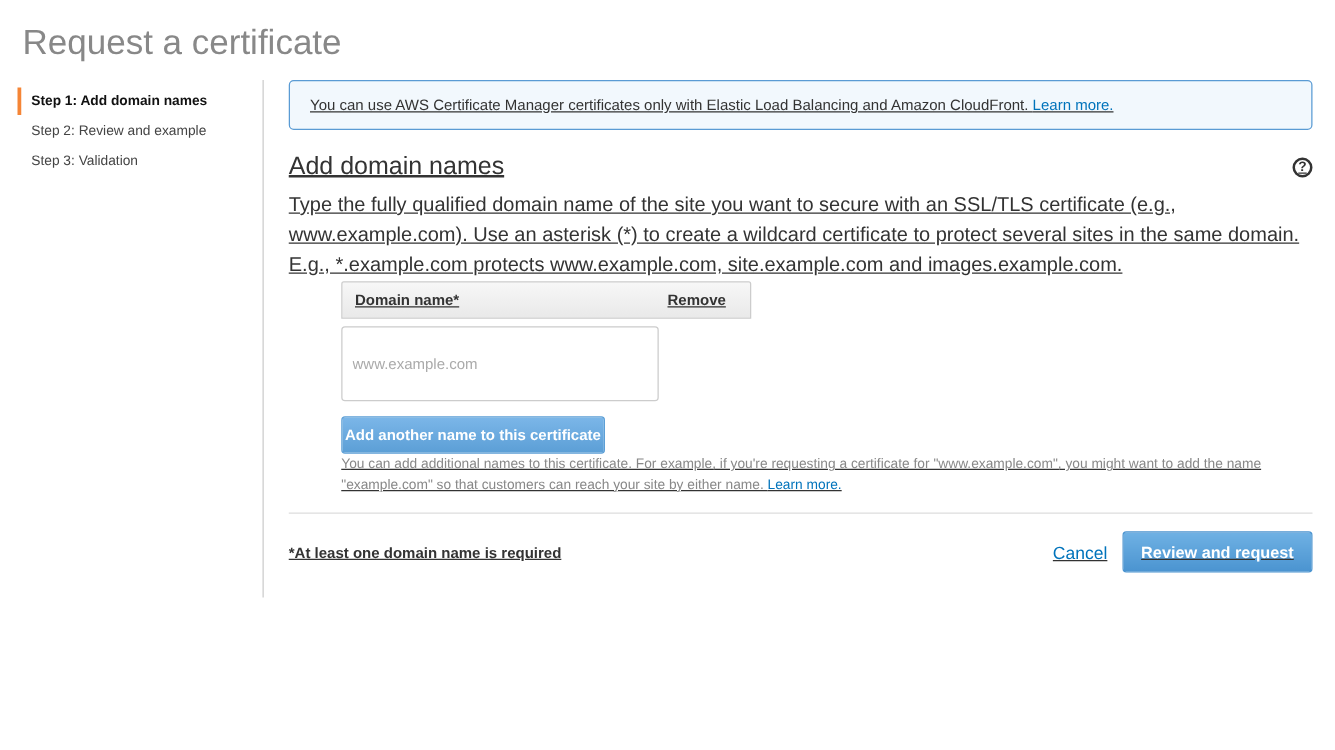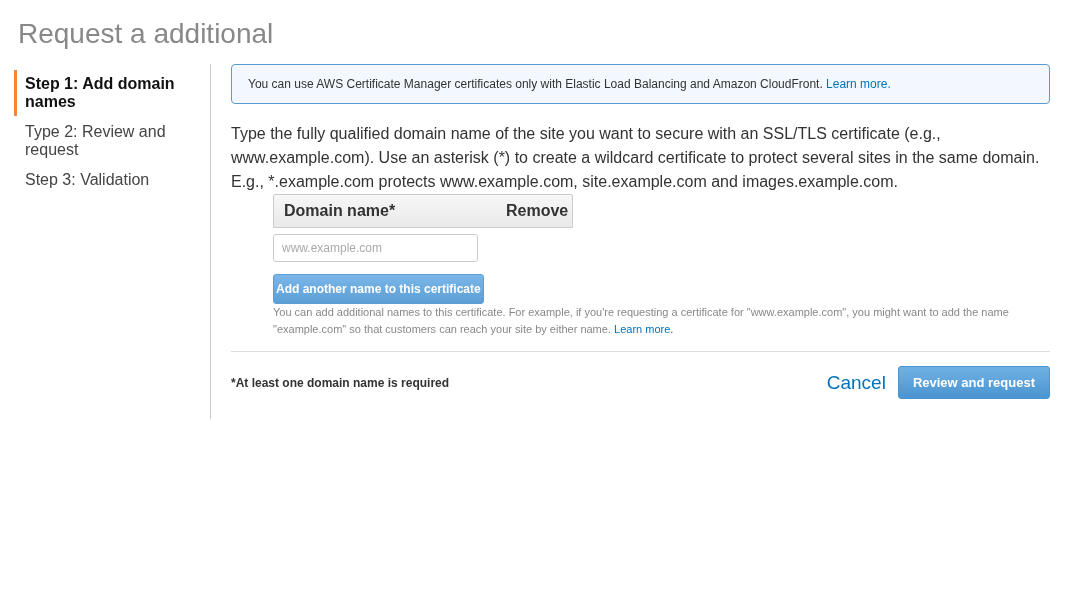--- a/index.html
+++ b/index.html
@@ -24,38 +24,39 @@
     }
     .layout {
       display: flex;
     }
     .sidebar {
       width: 196px;
       flex: 0 0 196px;
       padding-top: 6px;
     }
     .step-item {
-      font-size: 16px;
+      font-size: 11px;
       color: #444;
       padding: 5px 0 5px 8px;
       margin-bottom: 2px;
       border-left: 3px solid transparent;
       cursor: default;
     }
     .step-item.active {
       font-weight: 700;
       color: #111;
       border-left: 3px solid #f58536;
     }
     .main {
       flex: 1;
       border-left: 1px solid #ccc;
       padding-left: 20px;
       padding-right: 4px;
       padding-bottom: 20px;
+      text-decoration: underline;
     }
     .info-box {
       background: #f2f8fd;
       border: 1px solid #5a9bd4;
       border-radius: 4px;
       padding: 12px 16px;
       font-size: 12px;
       color: #333;
       margin-bottom: 18px;
     }
@@ -95,32 +96,32 @@
     }
     .domain-block {
       margin-left: 42px;
       margin-bottom: 14px;
     }
     .table-header {
       display: flex;
       background: linear-gradient(#f7f7f7, #e9e9e9);
       border: 1px solid #ccc;
       border-radius: 2px 2px 0 0;
-      width: 300px;
-      font-size: 16px;
+      width: 328px;
+      font-size: 12px;
       font-weight: 700;
       color: #333;
     }
     .th-name { flex: 1; padding: 7px 10px; }
     .th-remove { width: 76px; padding: 7px 10px; }
     .domain-input {
-      width: 205px;
+      width: 254px;
       border: 1px solid #ccc;
       border-radius: 3px;
-      padding: 6px 8px;
+      padding: 22px 8px;
       font-size: 12px;
       color: #333;
       margin-top: 6px;
       margin-bottom: 12px;
     }
     .domain-input::placeholder { color: #aaa; }
     .btn {
       display: inline-block;
       border: none;
       border-radius: 3px;
@@ -162,52 +163,56 @@
       font-weight: 700;
       color: #333;
     }
     .footer-actions {
       display: flex;
       align-items: center;
       gap: 12px;
     }
     .link-cancel {
       color: #0073bb;
-      font-size: 19px;
+      font-size: 14px;
       cursor: pointer;
     }
     .btn-primary {
       background: linear-gradient(#6fb1e4, #4b94d0);
       border: 1px solid #4b94d0;
       color: #fff;
       font-size: 13px;
       font-weight: 700;
       padding: 8px 14px;
       text-align: right;
     }
   </style>
 </head>
 <body>
 
 <div class="container">
-  <h1 class="page-title">Request a additional</h1>
+  <h1 class="page-title">Request a certificate</h1>
 
   <div class="layout">
 
     <div class="sidebar">
       <div class="step-item active">Step 1: Add domain names</div>
-      <div class="step-item">Type 2: Review and request</div>
+      <div class="step-item">Step 2: Review and example</div>
       <div class="step-item">Step 3: Validation</div>
     </div>
 
     <div class="main">
       <div class="info-box">
         <span>You can use AWS Certificate Manager certificates only with Elastic Load Balancing and Amazon CloudFront. </span><a href="#">Learn more.</a>
       </div>
 
+      <div class="section-header">
+        <h2 class="section-title">Add domain names</h2>
+        <span class="help-icon">?</span>
+      </div>
 
       <p class="section-desc">Type the fully qualified domain name of the site you want to secure with an SSL/TLS certificate (e.g., www.example.com). Use an asterisk (*) to create a wildcard certificate to protect several sites in the same domain. E.g., *.example.com protects www.example.com, site.example.com and images.example.com.</p>
 
       <div class="domain-block">
         <div class="table-header">
           <div class="th-name">Domain name*</div>
           <div class="th-remove">Remove</div>
         </div>
         <input type="text" class="domain-input" placeholder="www.example.com" style="">
         <br>

